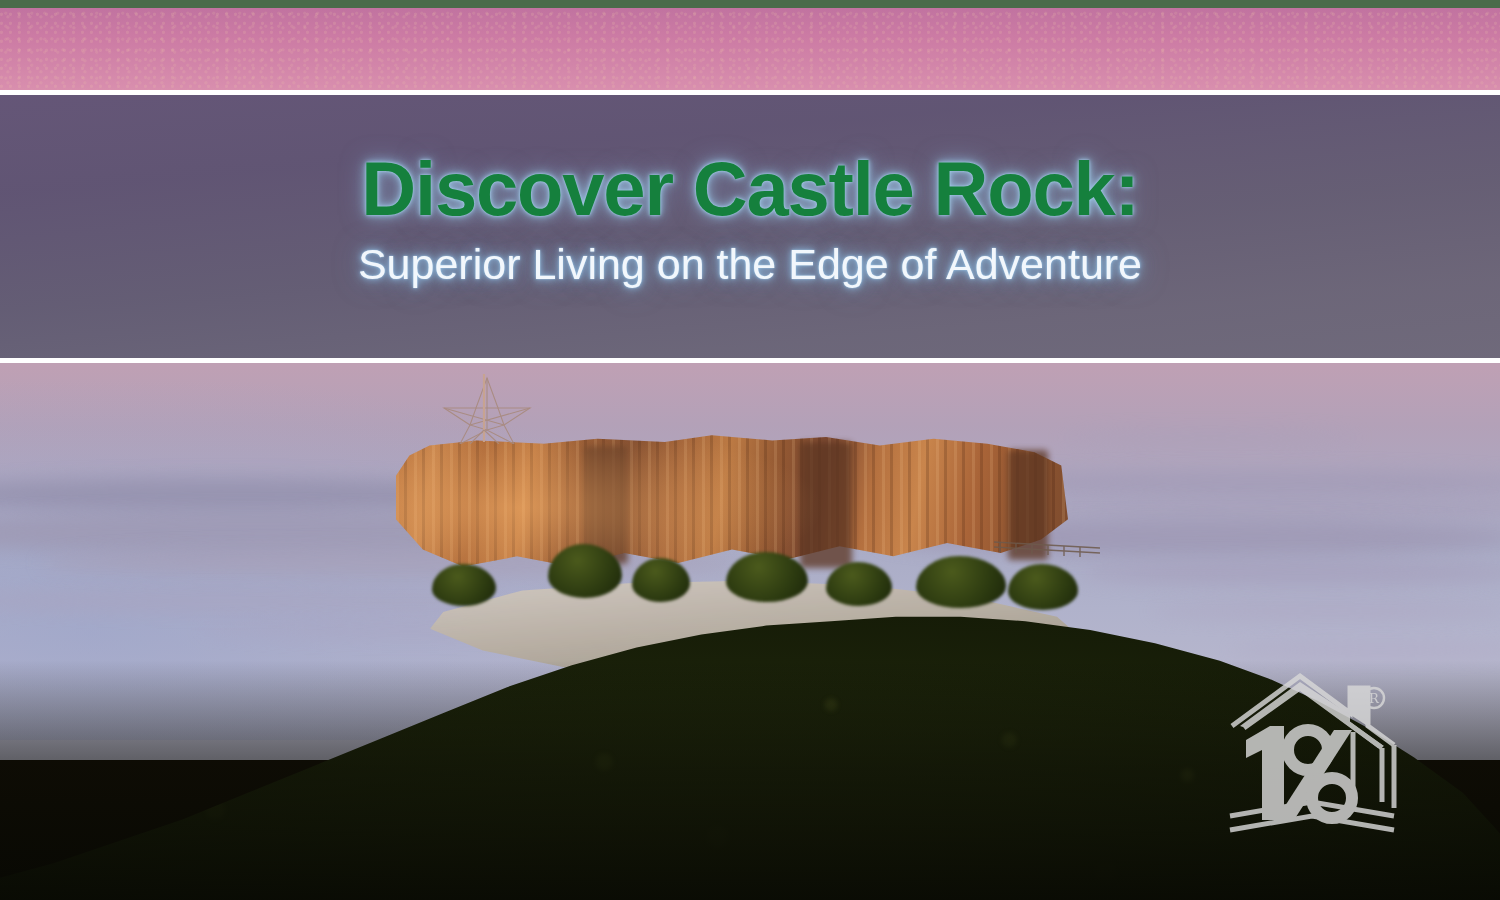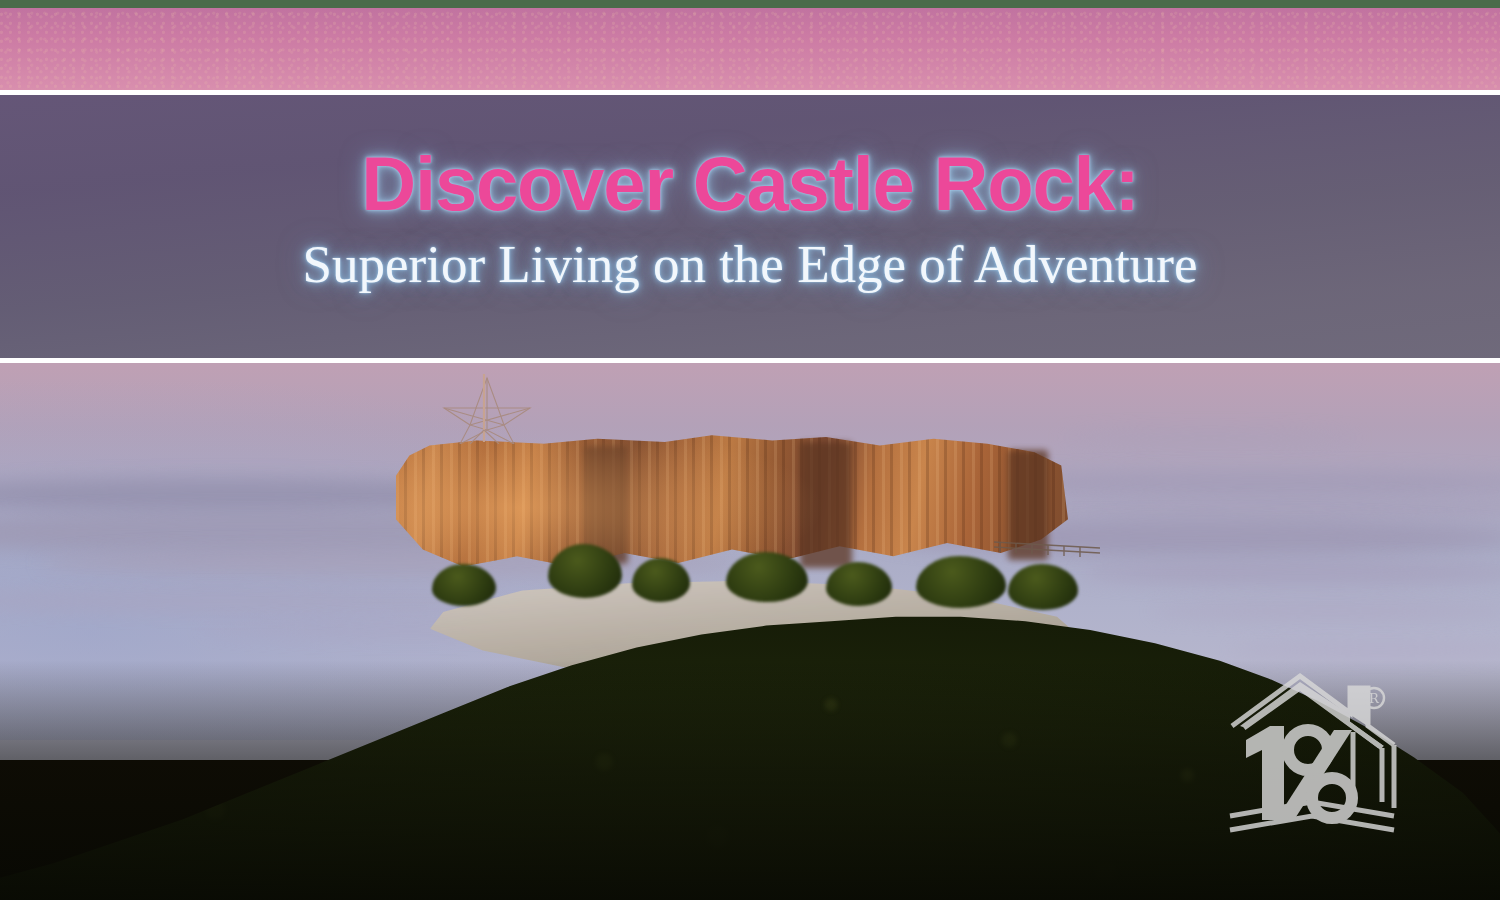--- a/index.html
+++ b/index.html
@@ -225,33 +225,33 @@
     position:absolute; left:0; top:87px; width:1500px; height:263px;
     display:flex; flex-direction:column;
     align-items:center; justify-content:center;
   }
   .title {
     font-family:"Liberation Sans", sans-serif;
     font-weight:700;
     font-size:76px;
     line-height:1.0;
     letter-spacing:-1.2px;
-    color:#ec4899;
+    color:#15803d;
     text-shadow:
       0 0 2px #a8cbe6,
       0 0 5px #9cc3e2,
       0 0 12px rgba(150,195,228,.85),
       0 0 24px rgba(140,185,225,.55);
     white-space:nowrap;
     margin-bottom:16px;
   }
   .subtitle {
-    font-family:Liberation Serif, serif;
+    font-family:Liberation Sans, sans-serif;
     font-weight:300;
-    font-size:53px;
+    font-size:43px;
     line-height:1.0;
     letter-spacing:0px;
     color:#f2f7fc;
     text-shadow:
       0 0 2px #9fc8e8,
       0 0 6px #8ebce2,
       0 0 14px rgba(140,188,226,.9),
       0 0 28px rgba(130,178,220,.55);
     white-space:nowrap;
   }

